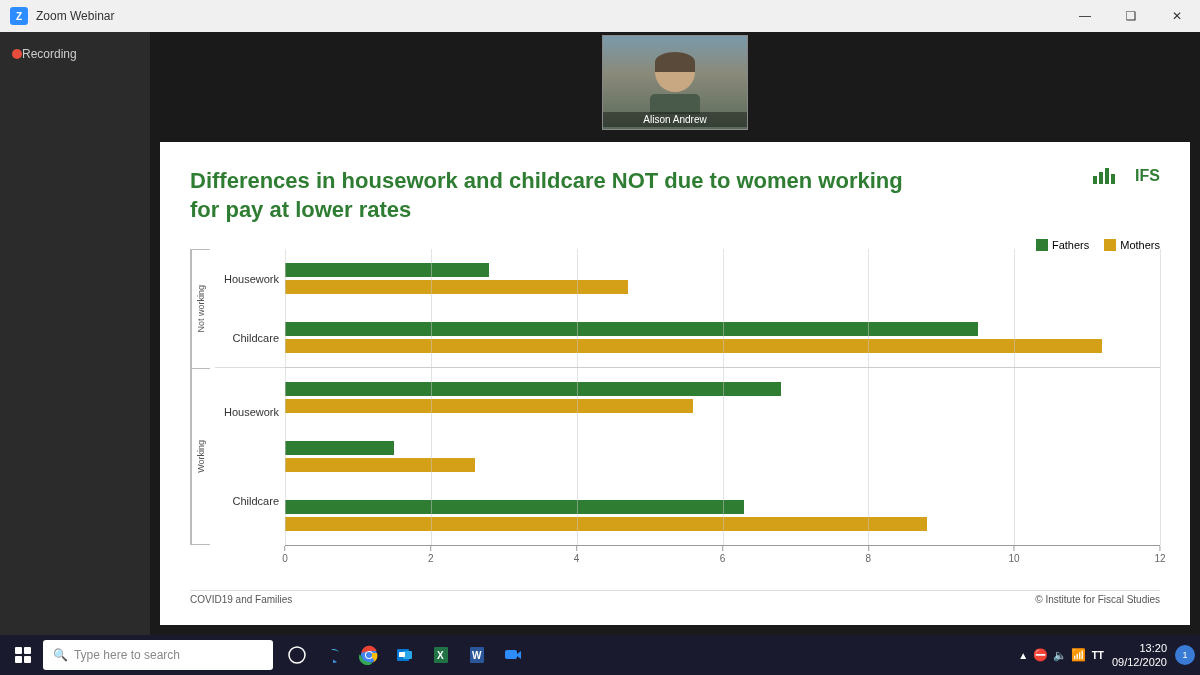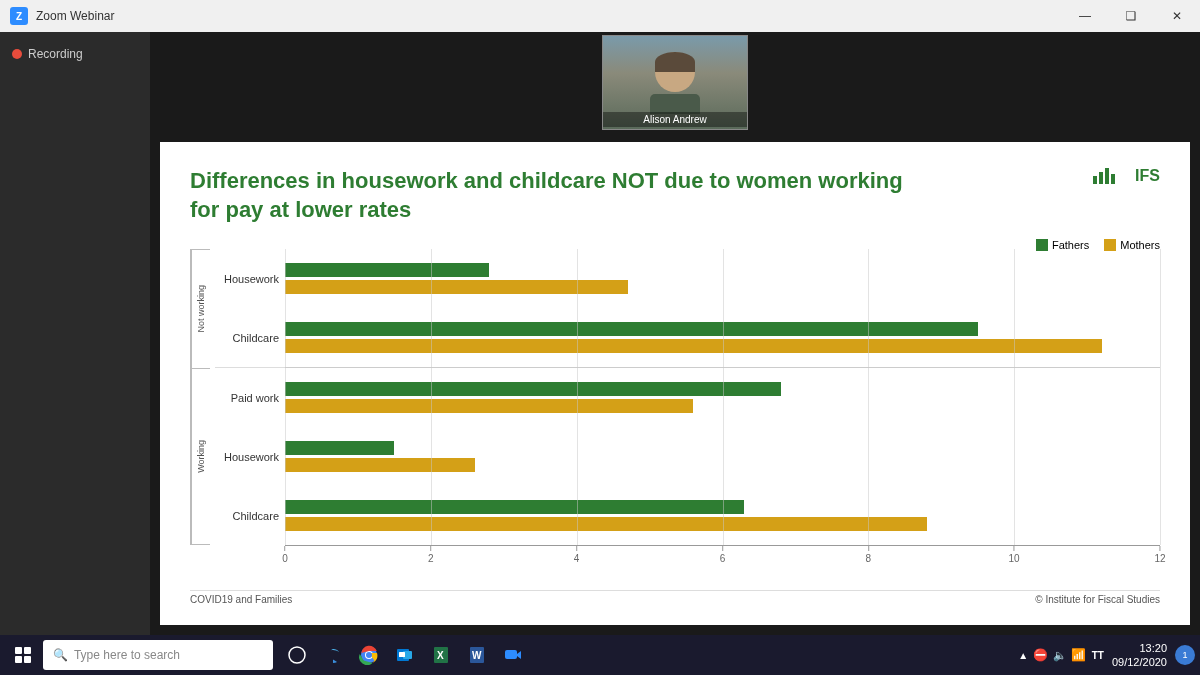--- a/index.html
+++ b/index.html
@@ -70,21 +70,20 @@
       background: #2b2b2b;
       display: flex;
       flex-direction: column;
       align-items: flex-start;
       padding: 10px 12px;
       flex-shrink: 0;
     }
     .recording-indicator {
       display: flex;
       align-items: center;
-      gap: 6px;
       margin-top: 5px;
     }
     .rec-dot {
       width: 10px;
       height: 10px;
       background: #e74c3c;
       border-radius: 50%;
     }
     .rec-text {
       color: #ccc;
@@ -442,21 +441,20 @@
           </div>
 
           <div style="display:flex; flex-direction:column; width:70px; padding-bottom:40px;">
 
             <div style="flex:2; display:flex; flex-direction:column;">
               <div style="flex:1; display:flex; align-items:center; justify-content:flex-end; padding-right:6px; font-size:11px; color:#333;">Housework</div>
               <div style="flex:1; display:flex; align-items:center; justify-content:flex-end; padding-right:6px; font-size:11px; color:#333;">Childcare</div>
             </div>
 
             <div style="flex:3; display:flex; flex-direction:column; border-top:1px solid #ddd;">
-              <div style="flex:1; display:flex; align-items:center; justify-content:flex-end; padding-right:6px; font-size:11px; color:#333;">Paid work</div>
               <div style="flex:1; display:flex; align-items:center; justify-content:flex-end; padding-right:6px; font-size:11px; color:#333;">Housework</div>
               <div style="flex:1; display:flex; align-items:center; justify-content:flex-end; padding-right:6px; font-size:11px; color:#333;">Childcare</div>
             </div>
           </div>
 
           <div style="flex:1; display:flex; flex-direction:column; position:relative;">
 
             <div id="bars-area" style="flex:1; position:relative; display:flex; flex-direction:column;">
 
               <div style="flex:2; display:flex; flex-direction:column;">

